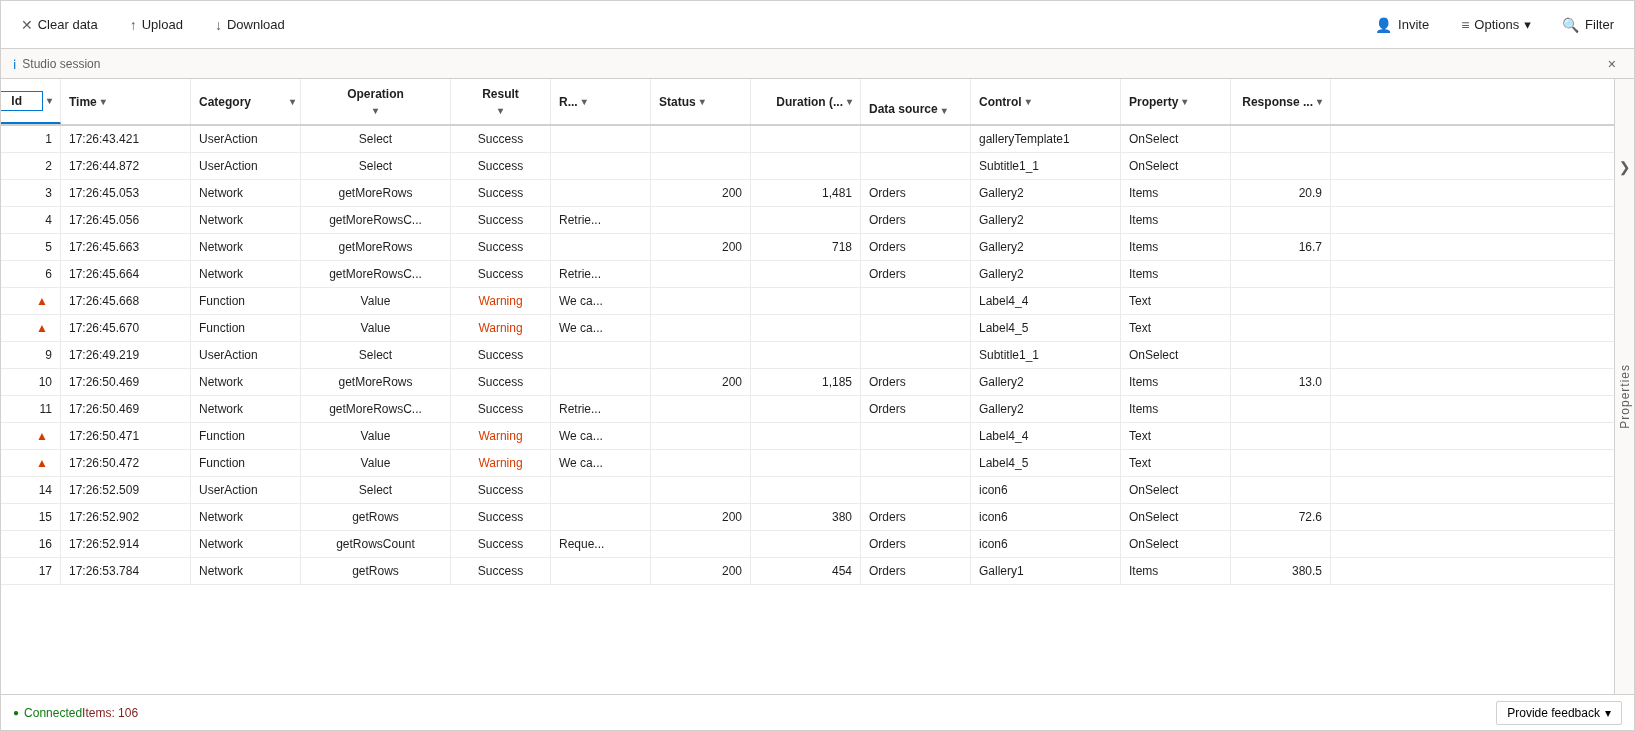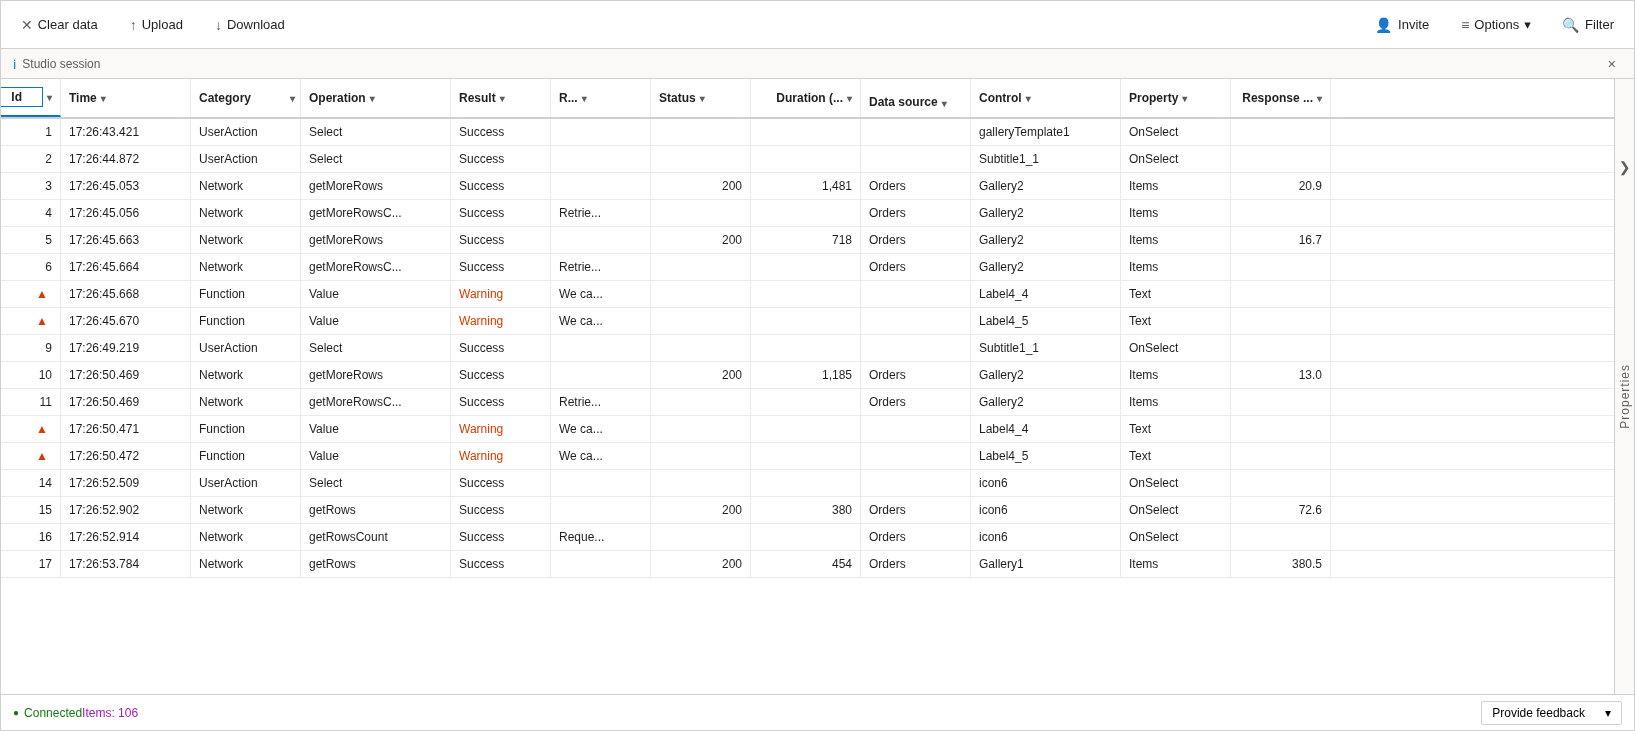--- a/index.html
+++ b/index.html
@@ -28,22 +28,22 @@
     
     .table-header { display: flex; background: #fff; border-bottom: 2px solid #d2d0ce; min-width: max-content; }
     .th { display: flex; align-items: center; padding: 8px 8px; font-size: 12px; font-weight: 600; color: #201f1e; white-space: nowrap; border-right: 1px solid #edebe9; cursor: pointer; user-select: none; gap: 4px; }
     .th.active { border-bottom: 2px solid #0078d4; }
     .th .sort-icon { font-size: 10px; color: #605e5c; }
 
     
     .col-id { width: 60px; justify-content: flex-end; }
     .col-time { width: 130px; }
     .col-category { width: 110px; gap: 39px; }
-    .col-operation { width: 150px; }
-    .col-result { width: 100px; }
+    .col-operation { width: 150px; flex-direction: column; }
+    .col-result { width: 100px; flex-direction: column; }
     .col-r { width: 100px; }
     .col-status { width: 100px; }
     .col-duration { width: 110px; justify-content: flex-end; }
     .col-datasource { width: 110px; align-items: flex-end; }
     .col-control { width: 150px; }
     .col-property { width: 110px; }
     .col-response { width: 100px; justify-content: flex-end; }
 
     
     .table-body { overflow: auto; flex: 1; }
@@ -57,22 +57,22 @@
     
     .table-body::-webkit-scrollbar { width: 8px; height: 8px; }
     .table-body::-webkit-scrollbar-track { background: #f3f2f1; }
     .table-body::-webkit-scrollbar-thumb { background: #c8c6c4; border-radius: 4px; }
 
     
     .status-bar { display: flex; align-items: center; justify-content: space-between; padding: 6px 12px; border-top: 1px solid #d2d0ce; background: #fff; height: 36px; }
     .status-left { display: flex; align-items: center; }
     .status-connected { display: flex; align-items: center; gap: 5px; font-size: 12px; color: #107c10; }
     .status-connected::before { content: '●'; font-size: 10px; color: #107c10; }
-    .status-items { font-size: 12px; color: #a21caf; }
-    .feedback-btn { display: flex; align-items: center; gap: 20px; padding: 4px 10px; border: 1px solid #d2d0ce; background: #fff; cursor: pointer; font-size: 12px; border-radius: 2px; }
+    .status-items { font-size: 12px; color: #7f1d1d; }
+    .feedback-btn { display: flex; align-items: center; gap: 5px; padding: 4px 10px; border: 1px solid #d2d0ce; background: #fff; cursor: pointer; font-size: 12px; border-radius: 2px; }
 
     .properties-side { width: 20px; background: #faf9f8; border-left: 1px solid #d2d0ce; display: flex; flex-direction: column; align-items: center; justify-content: center; position: relative; cursor: pointer; }
     .chevron-right { font-size: 14px; color: #605e5c; position: absolute; top: 80px; }
     .properties-label { writing-mode: vertical-rl; transform: rotate(180deg); font-size: 12px; color: #605e5c; letter-spacing: 1px; margin-top: 20px; }
 
     .id-box { border: 1.5px solid #0078d4; padding: 2px 20px; font-weight: 600; }
   </style>
 </head>
 <body>
 

